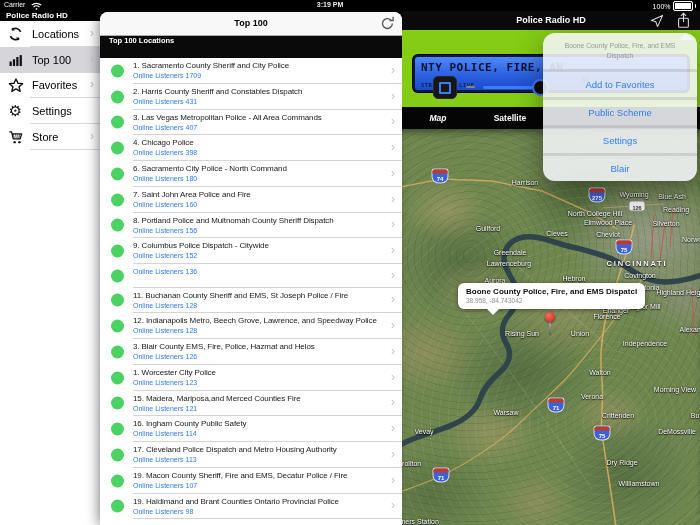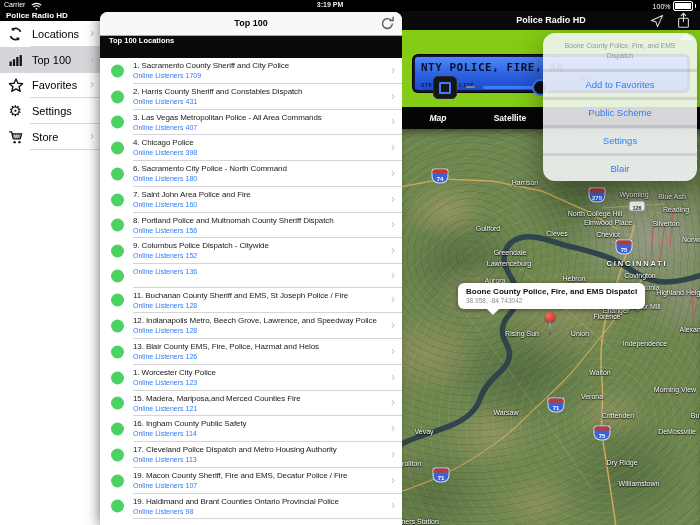--- a/index.html
+++ b/index.html
@@ -273,21 +273,21 @@
 
         <div class="row">
           <span class="dot"></span>
           <div class="row-name">12. Indianapolis Metro, Beech Grove, Lawrence, and Speedway Police</div>
           <div class="row-listeners">Online Listeners 128</div>
           <span class="chev">›</span>
         </div>
 
         <div class="row">
           <span class="dot"></span>
-          <div class="row-name">13. Blair County EMS, Fire, Police, Hazmat and Helos</div>
+          <div class="row-name">3. Blair County EMS, Fire, Police, Hazmat and Helos</div>
           <div class="row-listeners">Online Listeners 126</div>
           <span class="chev">›</span>
         </div>
 
         <div class="row">
           <span class="dot"></span>
           <div class="row-name">1. Worcester City Police</div>
           <div class="row-listeners">Online Listeners 123</div>
           <span class="chev">›</span>
         </div>

